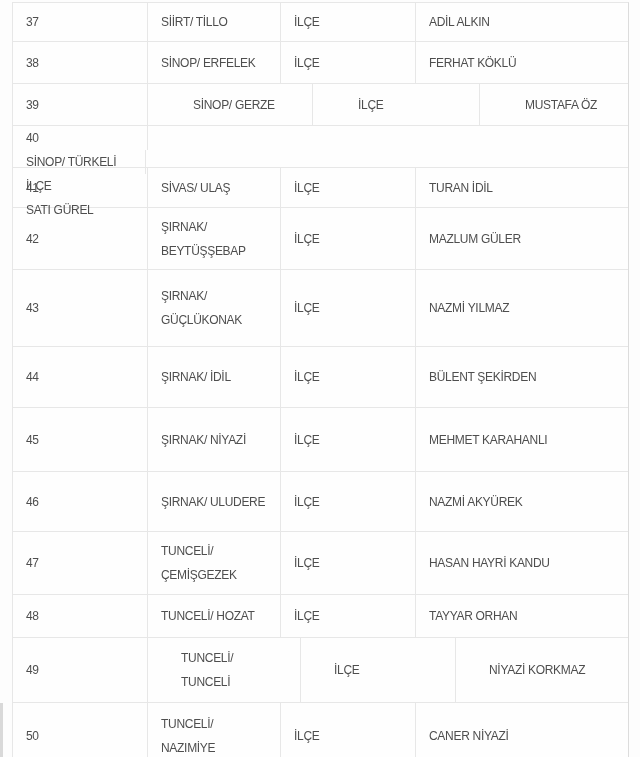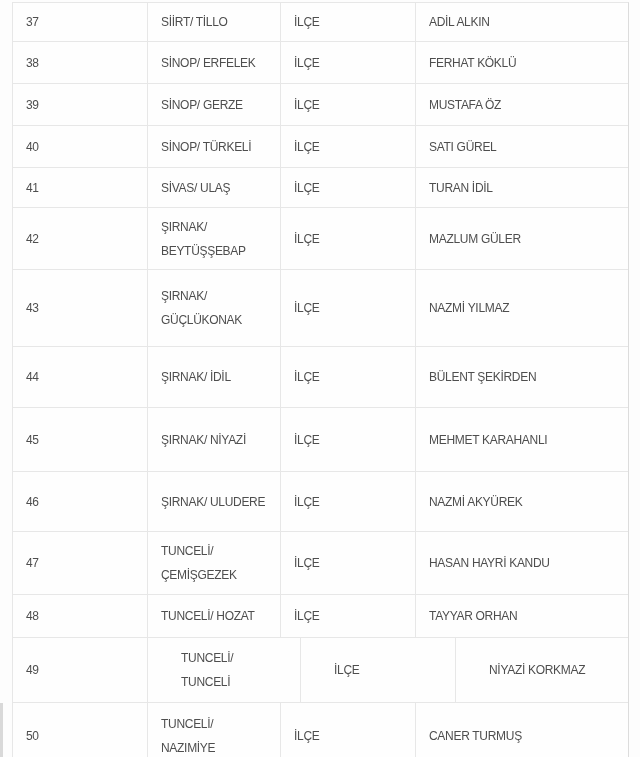--- a/index.html
+++ b/index.html
@@ -23,22 +23,22 @@
     display:flex;flex-direction:column;justify-content:center;align-items:flex-start;
     color:#4e4e4e;font-size:12px;letter-spacing:-0.3px;font-weight:500;
   }
   .c-no{width:135px;border-right:1px solid #e7e7e7;}
   .c-place{width:133px;border-right:1px solid #e7e7e7;}
   .c-type{width:135px;border-right:1px solid #e7e7e7;}
   .c-name{flex:1;}
   .pl{display:block;line-height:24px;white-space:nowrap;}
   .row:nth-child(1){height:39px;}
   .row:nth-child(2){height:42px;}
-  .row:nth-child(3){height:42px;}
-  .row:nth-child(4){height:42px;}
+  .row:nth-child(3){height:42px;gap:32px;}
+  .row:nth-child(4){height:42px;flex-direction:column;}
   .row:nth-child(5){height:40px;}
   .row:nth-child(6){height:62px;}
   .row:nth-child(7){height:77px;}
   .row:nth-child(8){height:61px;}
   .row:nth-child(9){height:64px;}
   .row:nth-child(10){height:60px;}
   .row:nth-child(11){height:63px;justify-content:flex-end;}
   .row:nth-child(12){height:43px;}
   .row:nth-child(13){height:65px;gap:20px;}
   .row:nth-child(14){height:66px;}
@@ -265,19 +265,19 @@
         <span class="pl">50</span>
       </div>
     <div class="cell c-place">
         <span class="pl">TUNCELİ/</span>
         <span class="pl">NAZIMİYE</span>
       </div>
     <div class="cell c-type">
         <span class="pl">İLÇE</span>
       </div>
     <div class="cell c-name">
-        <span class="pl">CANER TURMUŞ</span>
+        <span class="pl">CANER NİYAZİ</span>
       </div>
   </div>
 
 </div>
 
 <div class="edge-artifact"></div>
 
 </body></html>

